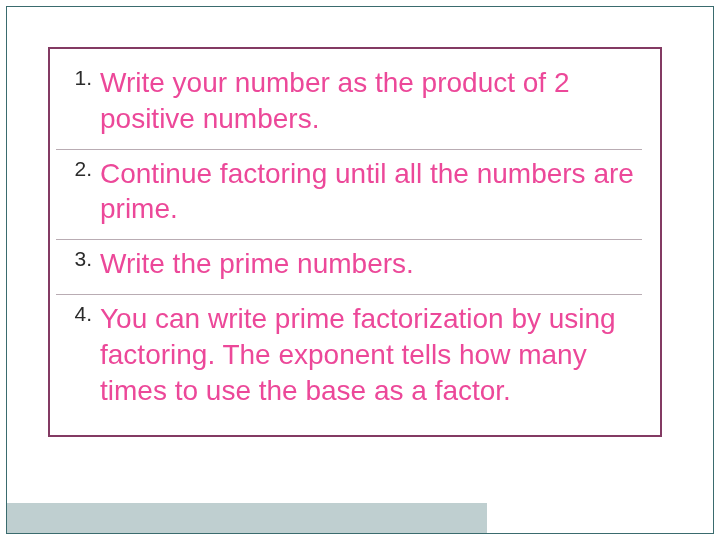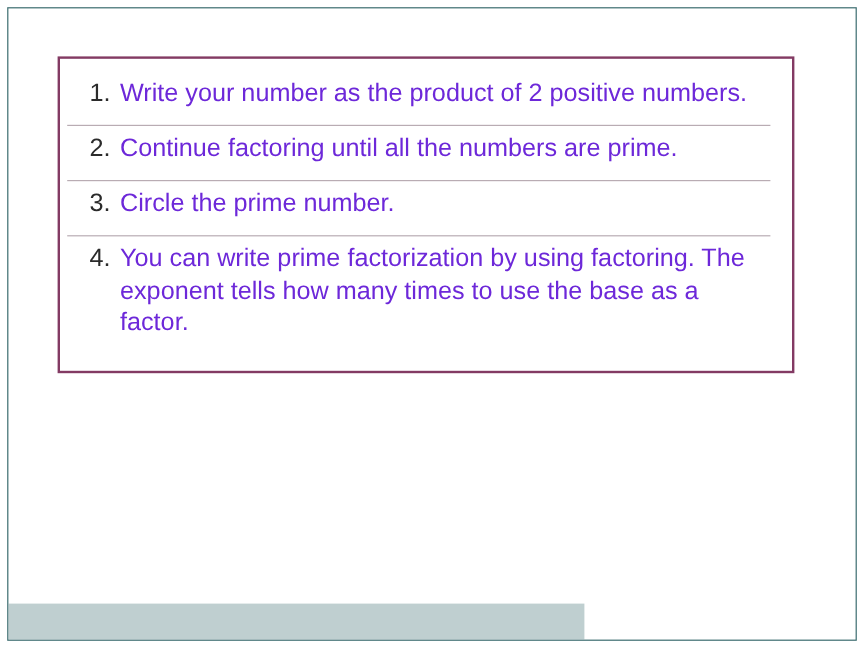--- a/index.html
+++ b/index.html
@@ -44,22 +44,22 @@
     width: 30px;
     flex: 0 0 30px;
     text-align: right;
     padding-right: 8px;
     color: #2b2b2b;
     font-size: 21px;
     line-height: 1.28;
   }
   .txt {
     flex: 1;
-    color: #6d28d9;
-    font-size: 21px;
+    color: #ec4899;
+    font-size: 28px;
     line-height: 1.28;
   }
   .footer-bar {
     position: absolute;
     left: 7px;
     bottom: 7px;
     height: 30px;
     width: 480px;
     background: #8aa8a9;
     opacity: 0.55;
@@ -79,21 +79,21 @@
   </div>
   <div class="item">
     <div class="item-inner">
       <div class="num">2.</div>
       <div class="txt">Continue factoring until all the numbers are prime.</div>
     </div>
   </div>
   <div class="item">
     <div class="item-inner">
       <div class="num">3.</div>
-      <div class="txt">Circle the prime number.</div>
+      <div class="txt">Write the prime numbers.</div>
     </div>
   </div>
   <div class="item">
     <div class="item-inner">
       <div class="num">4.</div>
       <div class="txt">You can write prime factorization by using factoring. The exponent tells how many times to use the base as a factor.</div>
     </div>
   </div>
 </div>
 

